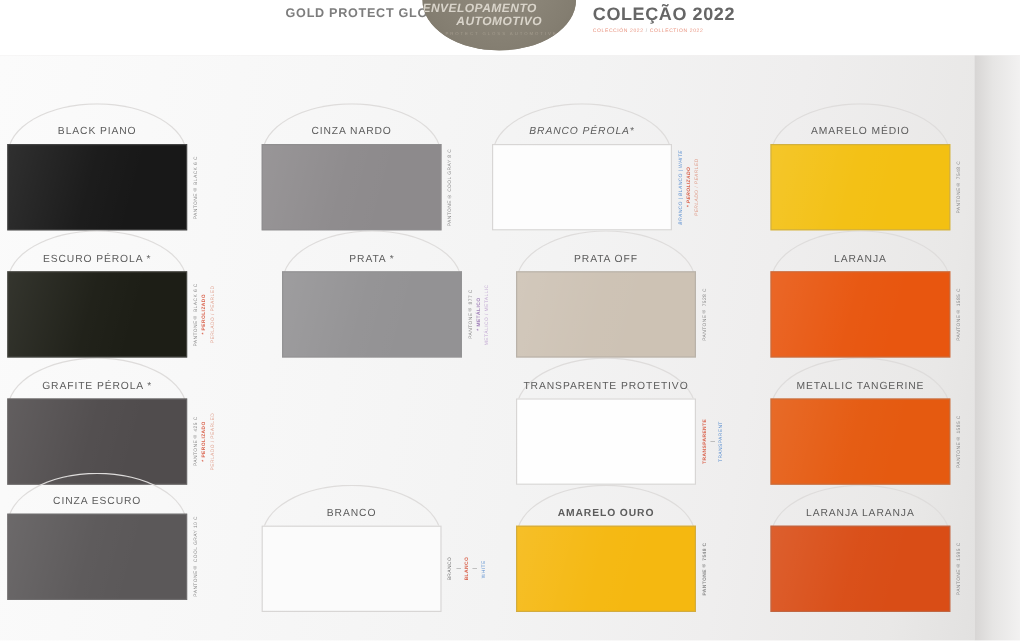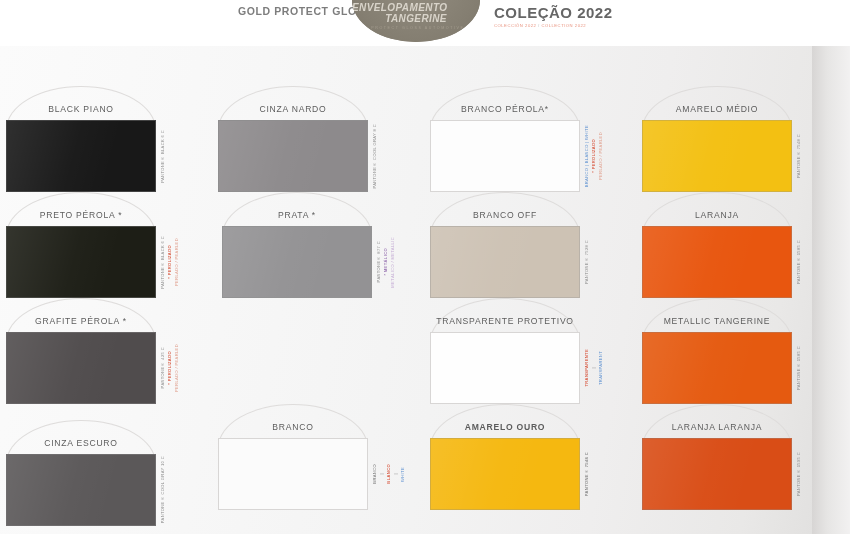--- a/index.html
+++ b/index.html
@@ -219,21 +219,21 @@
   <div class="sheet-right-edge"></div>
   <div class="sheet-topline"></div>
 
   <div class="header">
 
     <div class="brand-left">GOLD PROTECT GLOSS</div>
 
     <div class="badge">
       <div class="badge-inner"></div>
       <div class="badge-t1">ENVELOPAMENTO</div>
-      <div class="badge-t2">TANGERINE</div>
+      <div class="badge-t2">AUTOMOTIVO</div>
       <div class="badge-arc">GOLD PROTECT GLOSS     AUTOMOTIVE WRAPPING</div>
     </div>
 
     <div class="coll">
       <div class="coll-main">COLEÇÃO 2022</div>
       <div class="coll-sub">
         <span>COLECCIÓN 2022</span><span class="sep"> / </span><span>COLLECTION 2022</span>
       </div>
     </div>
   </div>
@@ -248,61 +248,61 @@
         </div>
       </div>
       <div class="cell" style="left: 212px; top: 0px;">
         <div class="cell-arc"></div>
         <div class="cell-name">CINZA NARDO</div>
         <div class="swatch shine" style="background: rgb(141, 138, 140);"></div>
         <div class="vlabels">
           <div class="vlab pantone">PANTONE® COOL GRAY 8 C</div>
         </div>
       </div>
-      <div class="cell" style="left: 424px; top: 0px;">
+      <div class="cell" style="left: 404px; top: 0px; font-style: italic;">
         <div class="cell-arc"></div>
         <div class="cell-name">BRANCO PÉROLA*</div>
         <div class="swatch shine light" style="background: rgb(253, 253, 253);"></div>
         <div class="vlabels">
           <div class="vlab blue">BRANCO | BLANCO | WHITE</div>
           <div class="vlab red">* PEROLIZADO</div>
           <div class="vlab pink">PERLADO / PEARLED</div>
         </div>
       </div>
       <div class="cell" style="left: 636px; top: 0px;">
         <div class="cell-arc"></div>
         <div class="cell-name">AMARELO MÉDIO</div>
         <div class="swatch shine" style="background: rgb(243, 192, 18);"></div>
         <div class="vlabels">
           <div class="vlab pantone">PANTONE® 7548 C</div>
         </div>
       </div>
       <div class="cell" style="left: 0px; top: 106px;">
         <div class="cell-arc"></div>
-        <div class="cell-name">PRETO PÉROLA *</div>
+        <div class="cell-name">ESCURO PÉROLA *</div>
         <div class="swatch shine" style="background: rgb(29, 30, 22);"></div>
         <div class="vlabels">
           <div class="vlab pantone">PANTONE® BLACK 6 C</div>
           <div class="vlab red">* PEROLIZADO</div>
           <div class="vlab pink">PERLADO / PEARLED</div>
         </div>
       </div>
-      <div class="cell" style="left: 216px; top: 106px;">
+      <div class="cell" style="left: 229px; top: 106px;">
         <div class="cell-arc"></div>
         <div class="cell-name">PRATA *</div>
         <div class="swatch shine" style="background: rgb(147, 146, 148);"></div>
         <div class="vlabels">
           <div class="vlab pantone">PANTONE® 877 C</div>
           <div class="vlab purple">* METÁLICO</div>
           <div class="vlab lilac">METÁLICO / METALLIC</div>
         </div>
       </div>
       <div class="cell" style="left: 424px; top: 106px;">
         <div class="cell-arc"></div>
-        <div class="cell-name">BRANCO OFF</div>
+        <div class="cell-name">PRATA OFF</div>
         <div class="swatch shine" style="background: rgb(205, 194, 180);"></div>
         <div class="vlabels">
           <div class="vlab pantone">PANTONE® 7528 C</div>
         </div>
       </div>
       <div class="cell" style="left: 0px; top: 212px;">
         <div class="cell-arc"></div>
         <div class="cell-name">GRAFITE PÉROLA *</div>
         <div class="swatch shine" style="background: rgb(80, 76, 77);"></div>
         <div class="vlabels">
@@ -330,21 +330,21 @@
         </div>
       </div>
       <div class="cell" style="left: 636px; top: 212px;">
         <div class="cell-arc"></div>
         <div class="cell-name">METALLIC TANGERINE</div>
         <div class="swatch shine" style="background: rgb(229, 90, 16);"></div>
         <div class="vlabels">
           <div class="vlab pantone">PANTONE® 1585 C</div>
         </div>
       </div>
-      <div class="cell" style="left: 0px; top: 334px;">
+      <div class="cell" style="left: 0px; top: 308px;">
         <div class="cell-arc"></div>
         <div class="cell-name">CINZA ESCURO</div>
         <div class="swatch shine" style="background: rgb(91, 88, 89);"></div>
         <div class="vlabels">
           <div class="vlab pantone">PANTONE® COOL GRAY 10 C</div>
         </div>
       </div>
       <div class="cell" style="left: 212px; top: 318px;">
         <div class="cell-arc"></div>
         <div class="cell-name">BRANCO</div>

